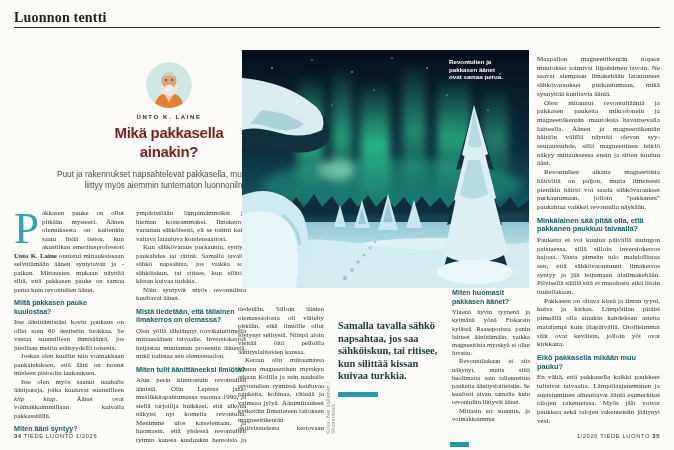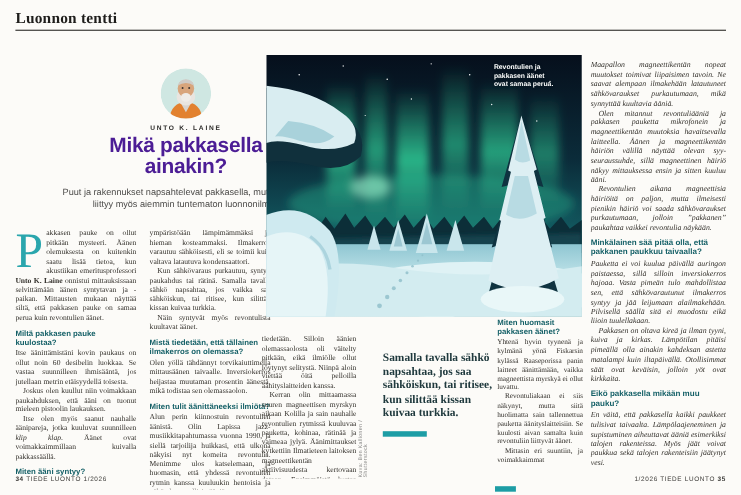--- a/index.html
+++ b/index.html
@@ -14,56 +14,56 @@
   
   .kicker{left:14px;top:10px;font-size:14px;font-weight:700;color:#1f1e1c;letter-spacing:.2px;}
   .toprule{left:14px;top:27px;width:646px;height:1px;background:#2c2b29;}
 
   
   .portrait{left:146px;top:62px;width:46px;height:46px;border-radius:50%;overflow:hidden;}
   .byline{left:40px;top:114px;width:258px;text-align:center;
     font-family:"Liberation Sans",sans-serif;font-size:6px;font-weight:700;
     letter-spacing:1.6px;color:#2b2a28;}
   .headline{left:40px;top:123px;width:258px;text-align:center;
-    font-family:"Liberation Sans",sans-serif;font-weight:700;font-size:19px;
-    line-height:19px;color:#4c1d95;letter-spacing:-.3px;}
+    font-family:"Liberation Sans",sans-serif;font-weight:700;font-size:15px;
+    line-height:19px;color:#7f1d1d;letter-spacing:-.3px;}
   .standfirst{left:54px;top:169px;width:230px;text-align:center;
     font-family:"Liberation Sans",sans-serif;font-size:8.3px;line-height:11px;color:#4c4b49;}
 
   
   .col{color:#322f2a;text-align:justify;overflow:hidden;}
   .col p{margin:0;font-size:6.9px;line-height:8.5px;}
   .col p.ind{text-indent:7px;}
   .col h3{margin:5px 0 2px 0;font-family:"Liberation Sans",sans-serif;font-weight:700;
     font-size:7.1px;line-height:8.6px;color:#135f66;text-align:left;}
   .col h3.first{margin-top:0;}
   #col1{left:14px;top:209px;width:110px;height:224px;}
   #col2{left:136px;top:209px;width:110px;height:236px;}
   #col3{left:238px;top:305px;width:86px;height:130px;}
   #col4{left:452px;top:289px;width:78px;height:133px;}
   #col4 p{font-size:6.6px;line-height:8.2px;}
   #col5{left:537px;top:55px;width:123px;height:378px;}
-  #col5 p{font-size:7.1px;line-height:8.7px;font-style:italic;}
+  #col5 p{font-size:7.1px;line-height:8.7px;}
   #col5 h3{font-size:7.3px;}
 
   .dropcap{float:left;font-size:45px;line-height:34px;color:#2aa6ad;
     margin:2px 3px 0 0;font-family:"Liberation Serif",serif;}
 
   
   .photo{left:242px;top:50px;width:287px;height:238px;overflow:hidden;}
   .photo svg{display:block;}
   .photo-caption{position:absolute;right:22px;top:8px;width:58px;
     font-family:"Liberation Sans",sans-serif;font-weight:700;font-size:6.2px;
     line-height:7.6px;color:#ffffff;text-shadow:0 0 2px rgba(0,20,25,.8);}
   .credit{left:326px;top:352px;height:82px;width:8px;
     writing-mode:vertical-rl;transform:rotate(180deg);
     font-family:"Liberation Sans",sans-serif;font-size:4.8px;color:#8a8a88;letter-spacing:.3px;}
 
   
-  .pullquote{left:348px;top:320px;width:110px;color:#203a3e;}
+  .pullquote{left:338px;top:320px;width:110px;color:#203a3e;}
   .pullquote .pq-text{font-weight:700;font-size:10.4px;line-height:12.6px;text-align:left;}
   .pq-bar{width:40px;height:5px;background:#1d9da5;margin-top:9px;}
   .endbar{left:450px;top:442px;width:19px;height:5px;background:#1d9da5;}
   .footer{top:433px;font-family:"Liberation Sans",sans-serif;font-size:5.8px;
     color:#3a3936;letter-spacing:.6px;}
   .footer .pg{font-weight:700;}
   #footer-left{left:14px;}
   #footer-right{right:14px;text-align:right;}
 </style>
 </head>

